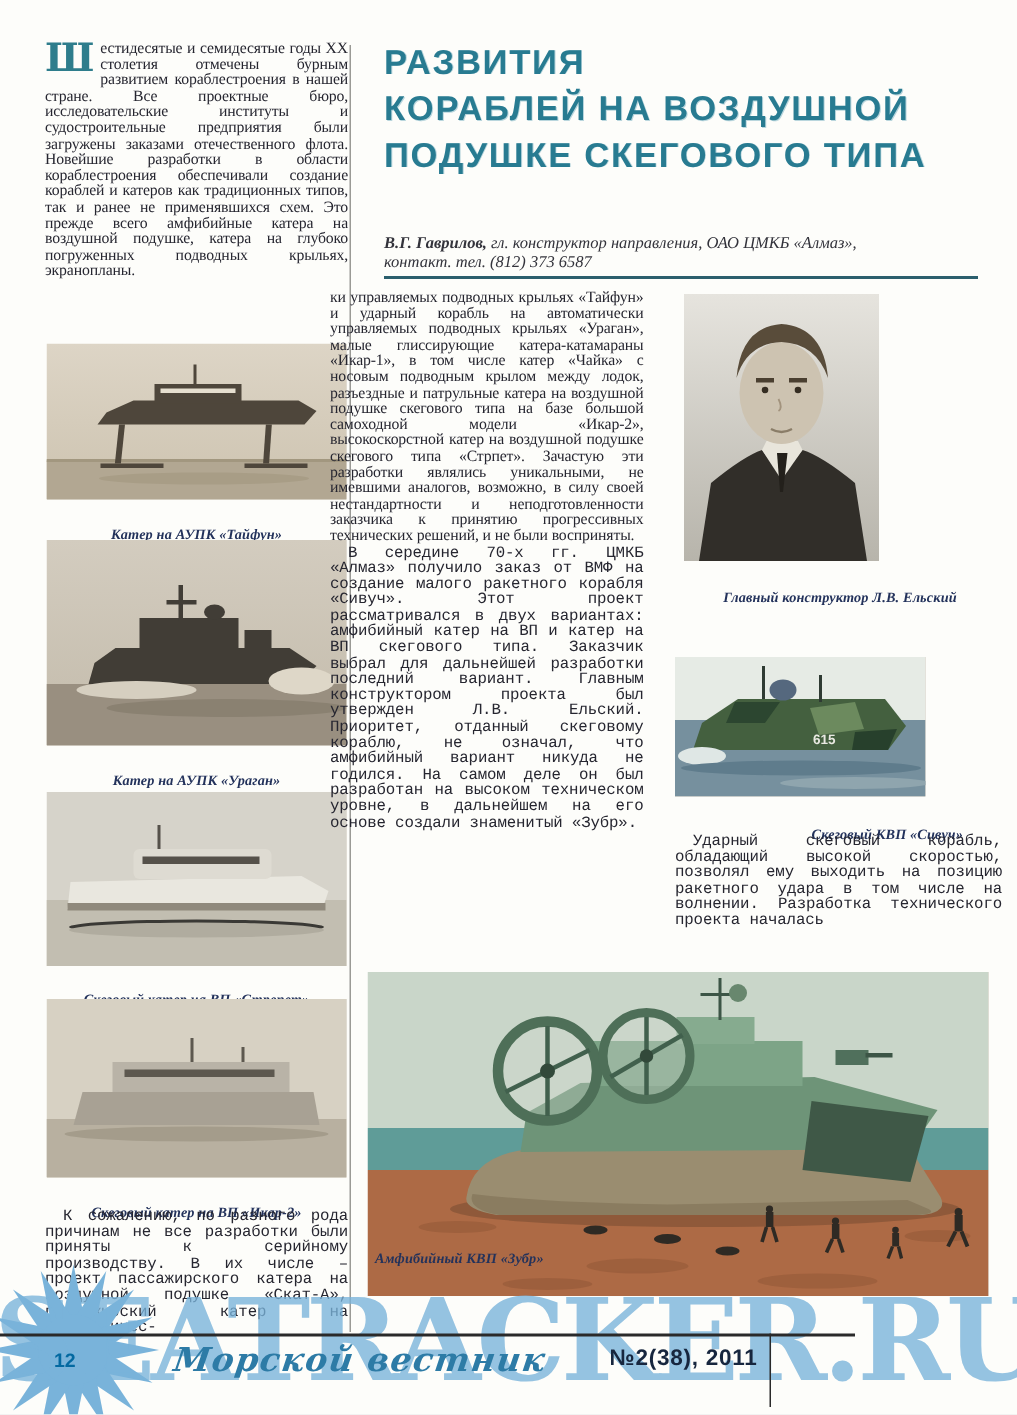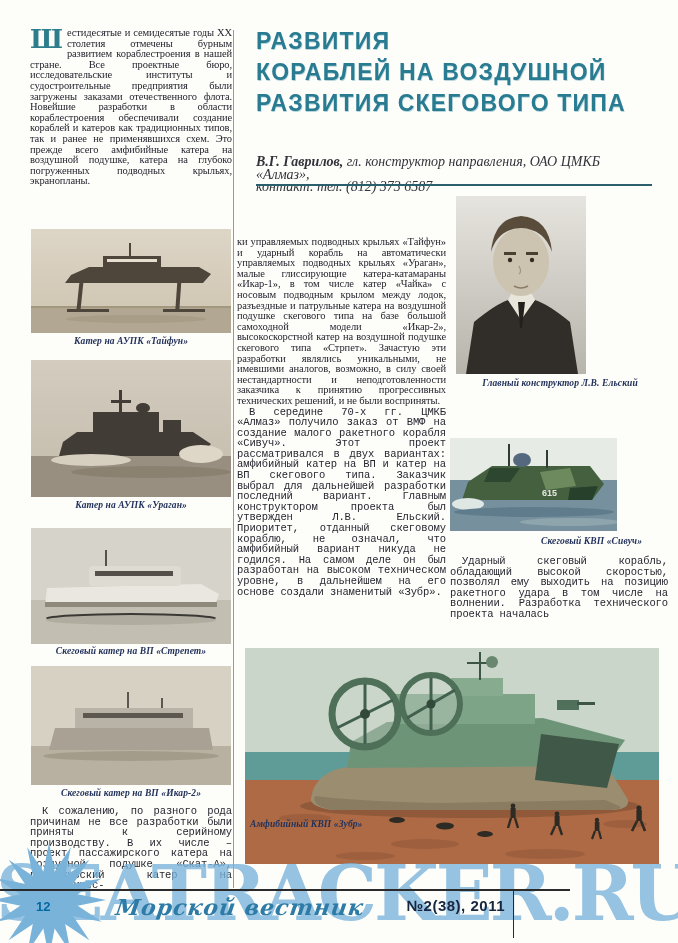--- a/index.html
+++ b/index.html
@@ -1,36 +1,36 @@
 <!DOCTYPE html>
 <html><head>
 <meta charset="utf-8">
 <style>
   html,body{margin:0;padding:0;background:#e9e9e9;}
   #page{position:relative;width:678px;height:943px;background:#fdfdfa;overflow:hidden;
         font-family:"Liberation Serif",serif;color:#262630;}
   
   .body-text{font-size:10.5px;line-height:10.6px;text-align:justify;letter-spacing:-0.1px;}
   .para-indent{text-indent:12px;font-family:Liberation Mono, monospace;}
-  .cap{font:italic bold 9.5px "Liberation Serif",serif;color:#23325b;letter-spacing:0.1px;}
+  .cap{font:italic bold 9.5px "Liberation Serif",serif;color:#23325b;letter-spacing:0.1px;margin-top:16px;}
   
   #title{position:absolute;left:256px;top:26px;width:410px;
          font-family:"Liberation Sans",sans-serif;font-weight:800;
          font-size:23px;line-height:31px;letter-spacing:1.2px;color:#287b91;
          text-shadow:0.6px 0.6px 0 #b9d6dd;}
   #title div{white-space:nowrap;}
-  #author{position:absolute;left:256px;top:156px;width:400px;font-size:14px;line-height:12.5px;color:#33333b;}
+  #author{position:absolute;left:256px;top:156px;width:400px;font-size:11px;line-height:12.5px;color:#33333b;}
   #author .a-name{font-weight:bold;font-style:italic;}
   #author .a-role{font-style:italic;}
   #rule-author{position:absolute;left:256px;top:184px;width:396px;height:2px;background:#2b5f6d;}
   
   #intro{position:absolute;left:30px;top:28px;width:202px;}
   #dropcap{float:left;font:bold 26px/21px "DejaVu Serif",serif;color:#2e7d8c;margin:1px 4px 0 0;}
   #divider-left{position:absolute;left:233px;top:30px;width:1px;height:858px;background:#9a9a95;}
-  #midcol{position:absolute;left:237px;top:194px;width:209px;margin-top:43px;}
+  #midcol{position:absolute;left:220px;top:194px;width:209px;}
   #rightpara{position:absolute;left:450px;top:556px;width:218px;}
   #outro{position:absolute;left:30px;top:806px;width:202px;}
   
   .photo{position:absolute;box-shadow:0 0 0 1px #c9c2b4 inset;}
   .cap-left{position:absolute;left:30px;width:202px;text-align:center;}
   
   #footer-rule{position:absolute;left:0;top:889px;width:570px;height:2px;background:#2a2a2a;z-index:30;}
   #footer-vline{position:absolute;left:513px;top:889px;width:1px;height:49px;background:#2a2a2a;z-index:30;}
   #page-num{position:absolute;left:36px;top:899px;font:bold 13px "Liberation Sans",sans-serif;color:#0369a1;z-index:31;}
   #journal-name{position:absolute;left:110px;top:894px;width:260px;text-align:center;
@@ -46,21 +46,21 @@
   #sun{position:absolute;left:-10px;top:841px;z-index:19;pointer-events:none;}
 </style>
 </head>
 <body>
 
 <div id="page">
 
   <div id="title">
     <div>РАЗВИТИЯ</div>
     <div>КОРАБЛЕЙ НА ВОЗДУШНОЙ</div>
-    <div>РАЗВИТИЯ СКЕГОВОГО ТИПА</div>
+    <div>ПОДУШКЕ СКЕГОВОГО ТИПА</div>
   </div>
 
   <div id="author">
     <span class="a-name">В.Г. Гаврилов,</span><span class="a-role"> гл. конструктор направления, ОАО ЦМКБ «Алмаз»,</span><br>
     <span class="a-role">контакт. тел. (812) 373 6587</span>
   </div>
   <div id="rule-author"></div>
 
   <div id="intro" class="body-text">
     <span id="dropcap">Ш</span><span>естидесятые и семидесятые годы XX столетия отмечены бурным развитием кораблестроения в нашей стране. Все проектные бюро, исследовательские институты и судостроительные предприятия были загружены заказами отечественного флота. Новейшие разработки в области кораблестроения обеспечивали создание кораблей и катеров как традиционных типов, так и ранее не применявшихся схем. Это прежде всего амфибийные катера на воздушной подушке, катера на глубоко погруженных подводных крыльях, экранопланы.</span>

